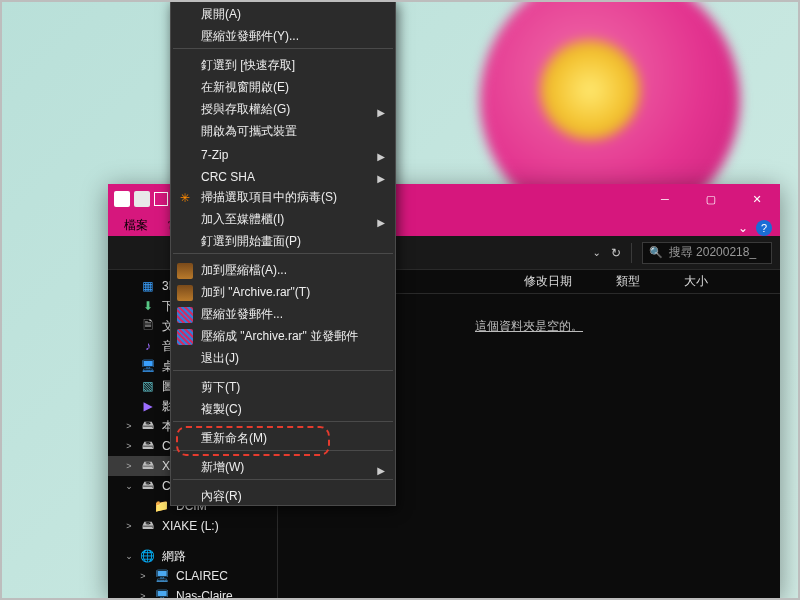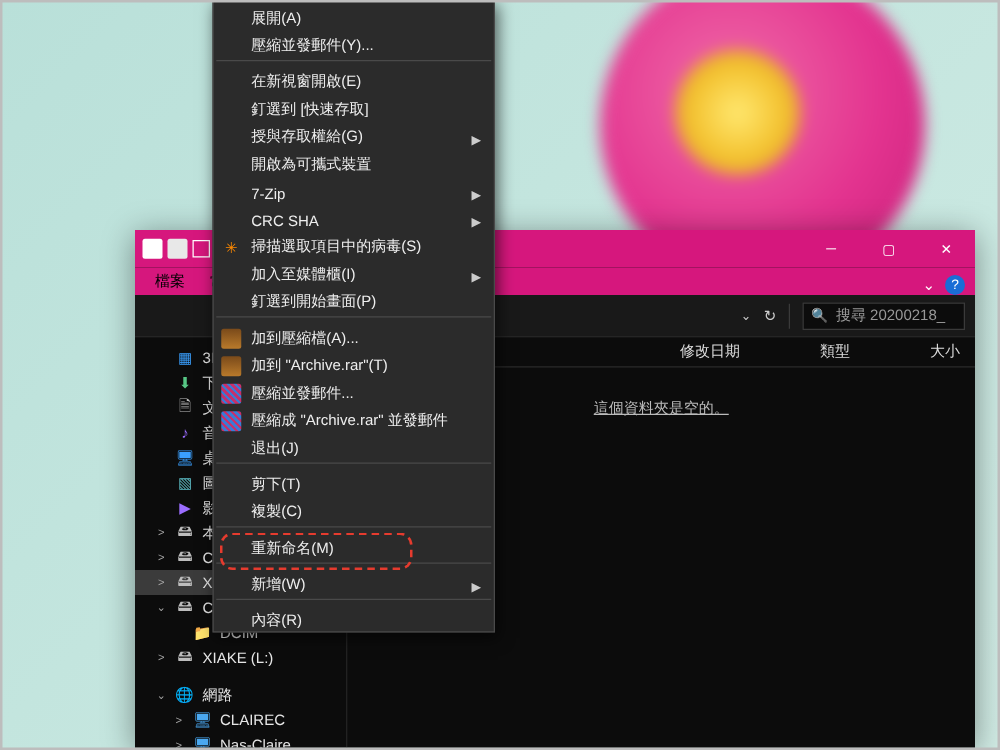--- a/index.html
+++ b/index.html
@@ -40,21 +40,21 @@
 .tree-item .icn { width:16px; height:16px; display:flex; align-items:center; justify-content:center; font-size:12px; }
 .i-blue { color:#3aa0ff; }
 .i-yellow { color:#f3c14b; }
 .i-mag { color:#9b6dff; }
 .i-green { color:#57c785; }
 .i-gray { color:#bdbdbd; }
 .i-pic { color:#5ec0c9; }
 .i-mon { color:#4aa8f0; }
 
 .content { flex:1; background:#0c0c0c; }
-.col-headers { display:flex; height:24px; border-bottom:1px solid #2a2a2a; align-items:center; padding:0 12px; gap:64px; color:#ddd; font-size:12px; }
+.col-headers { display:flex; height:24px; border-bottom:1px solid #2a2a2a; align-items:center; padding:0 12px; gap:44px; color:#ddd; font-size:12px; }
 .col-headers span:nth-child(1){ width:190px; }
 .empty-msg { text-align:center; color:#bbb; padding-top:24px; font-size:12px;text-decoration:underline; }
 
 
 .ctx { position:absolute; left:170px; top:0px; width:226px; background:#2b2b2b; color:#eee; font-size:12px; box-shadow:2px 4px 12px rgba(0,0,0,.6); border:1px solid #4a4a4a; z-index:20; }
 .ctx-item { display:flex; align-items:flex-end; height:22px; padding:0 10px 0 30px; position:relative; }
 .ctx-item .sub { margin-left:auto; color:#ccc; font-size:10px; }
 .ctx-item .mi-icon { position:absolute; left:6px; width:16px; height:16px; display:flex; align-items:center; justify-content:center; font-size:12px; }
 .ctx-sep { height:1px; background:#4a4a4a; margin:3px 2px; }
 .rar-ic { background:linear-gradient(#7a4a1a,#b97a2b); border-radius:2px; }
@@ -210,24 +210,24 @@
 
 <div class="ctx" id="ctx">
     <div class="ctx-item">
       <span>展開(A)</span>
     </div>
     <div class="ctx-item">
       <span>壓縮並發郵件(Y)...</span>
     </div>
     <div class="ctx-sep"></div>
     <div class="ctx-item">
+      <span>釘選到 [快速存取]</span>
+    </div>
+    <div class="ctx-item">
       <span>在新視窗開啟(E)</span>
-    </div>
-    <div class="ctx-item">
-      <span>釘選到 [快速存取]</span>
     </div>
     <div class="ctx-item">
       <span>授與存取權給(G)</span>
       <span class="sub">▶</span>
     </div>
     <div class="ctx-item">
       <span>開啟為可攜式裝置</span>
     </div>
     <div class="ctx-item">
       <span>7-Zip</span>

